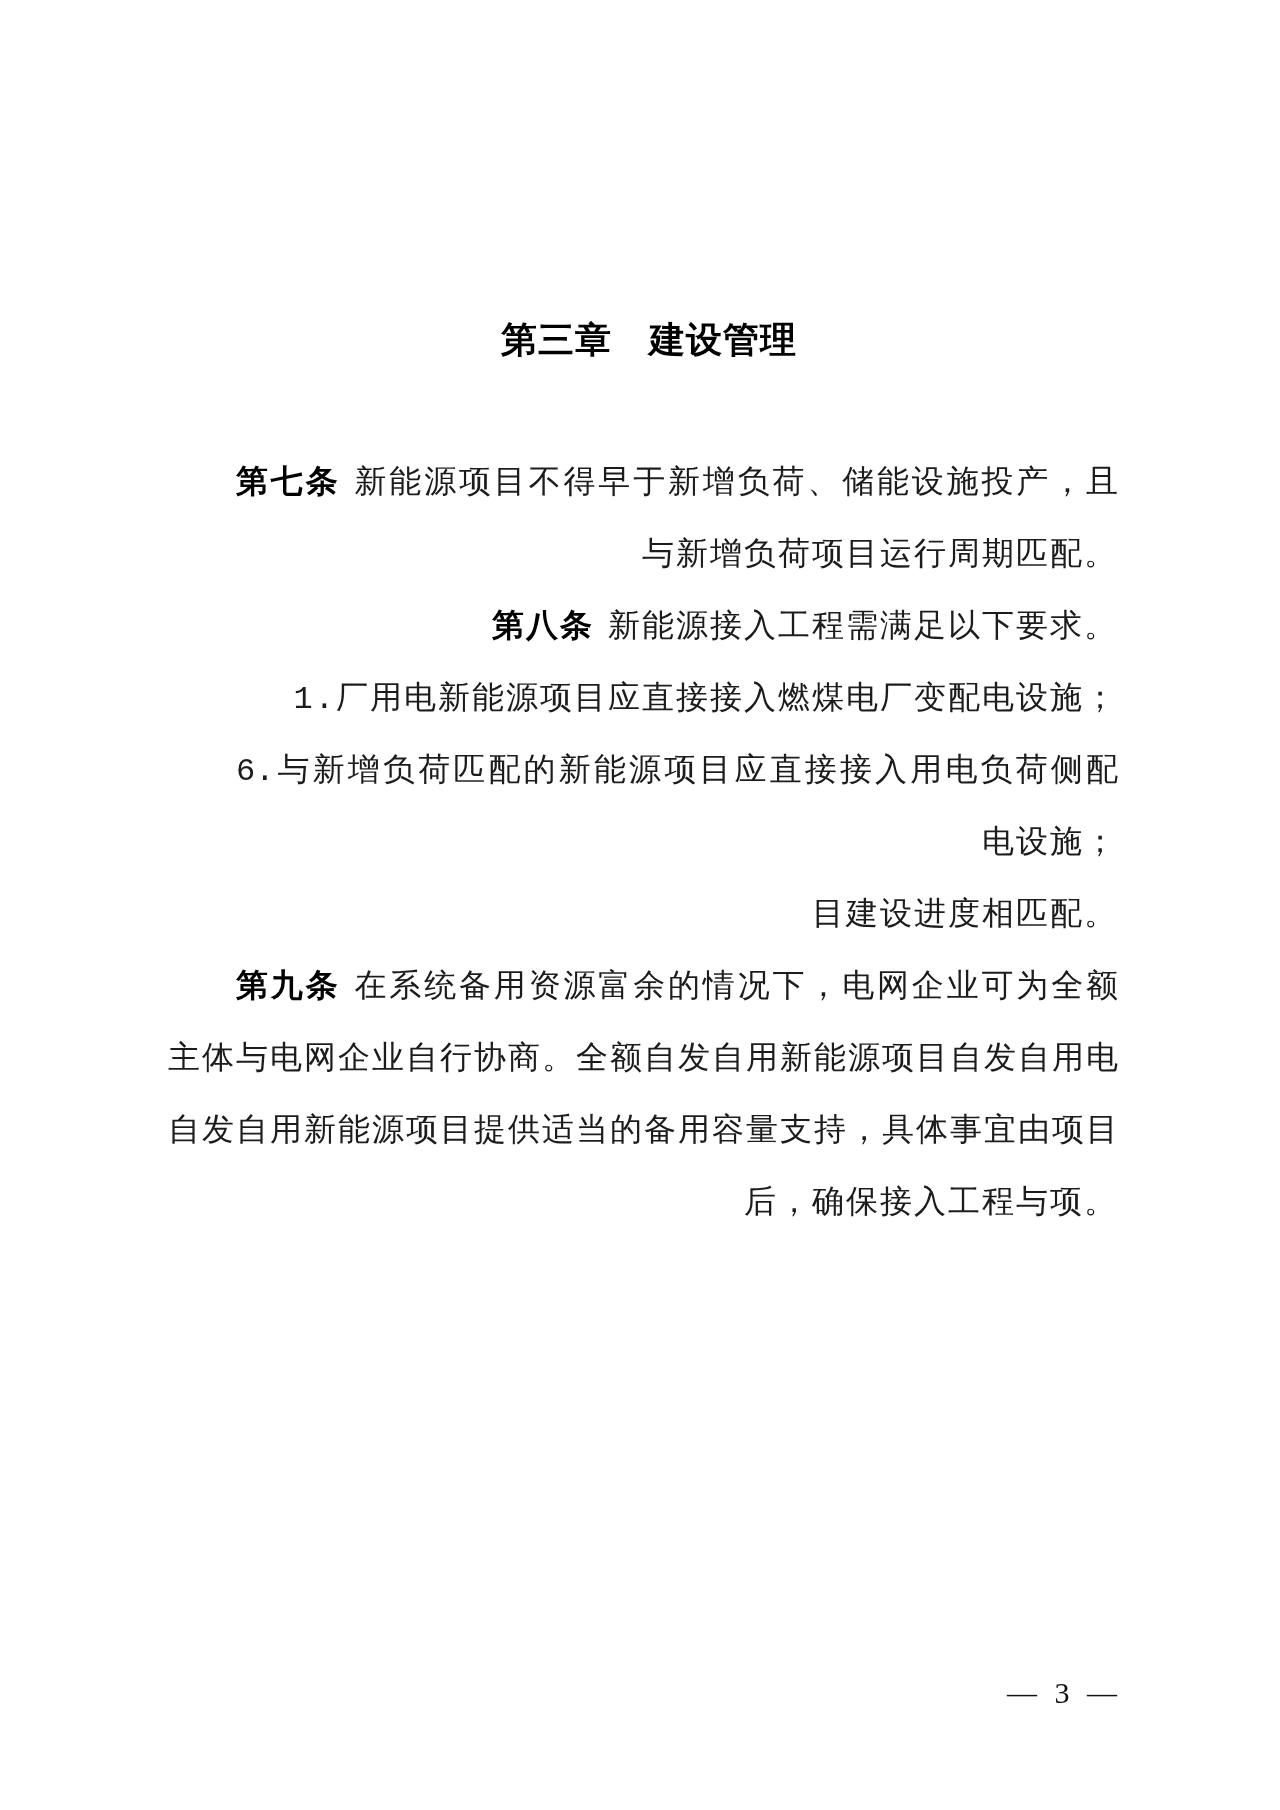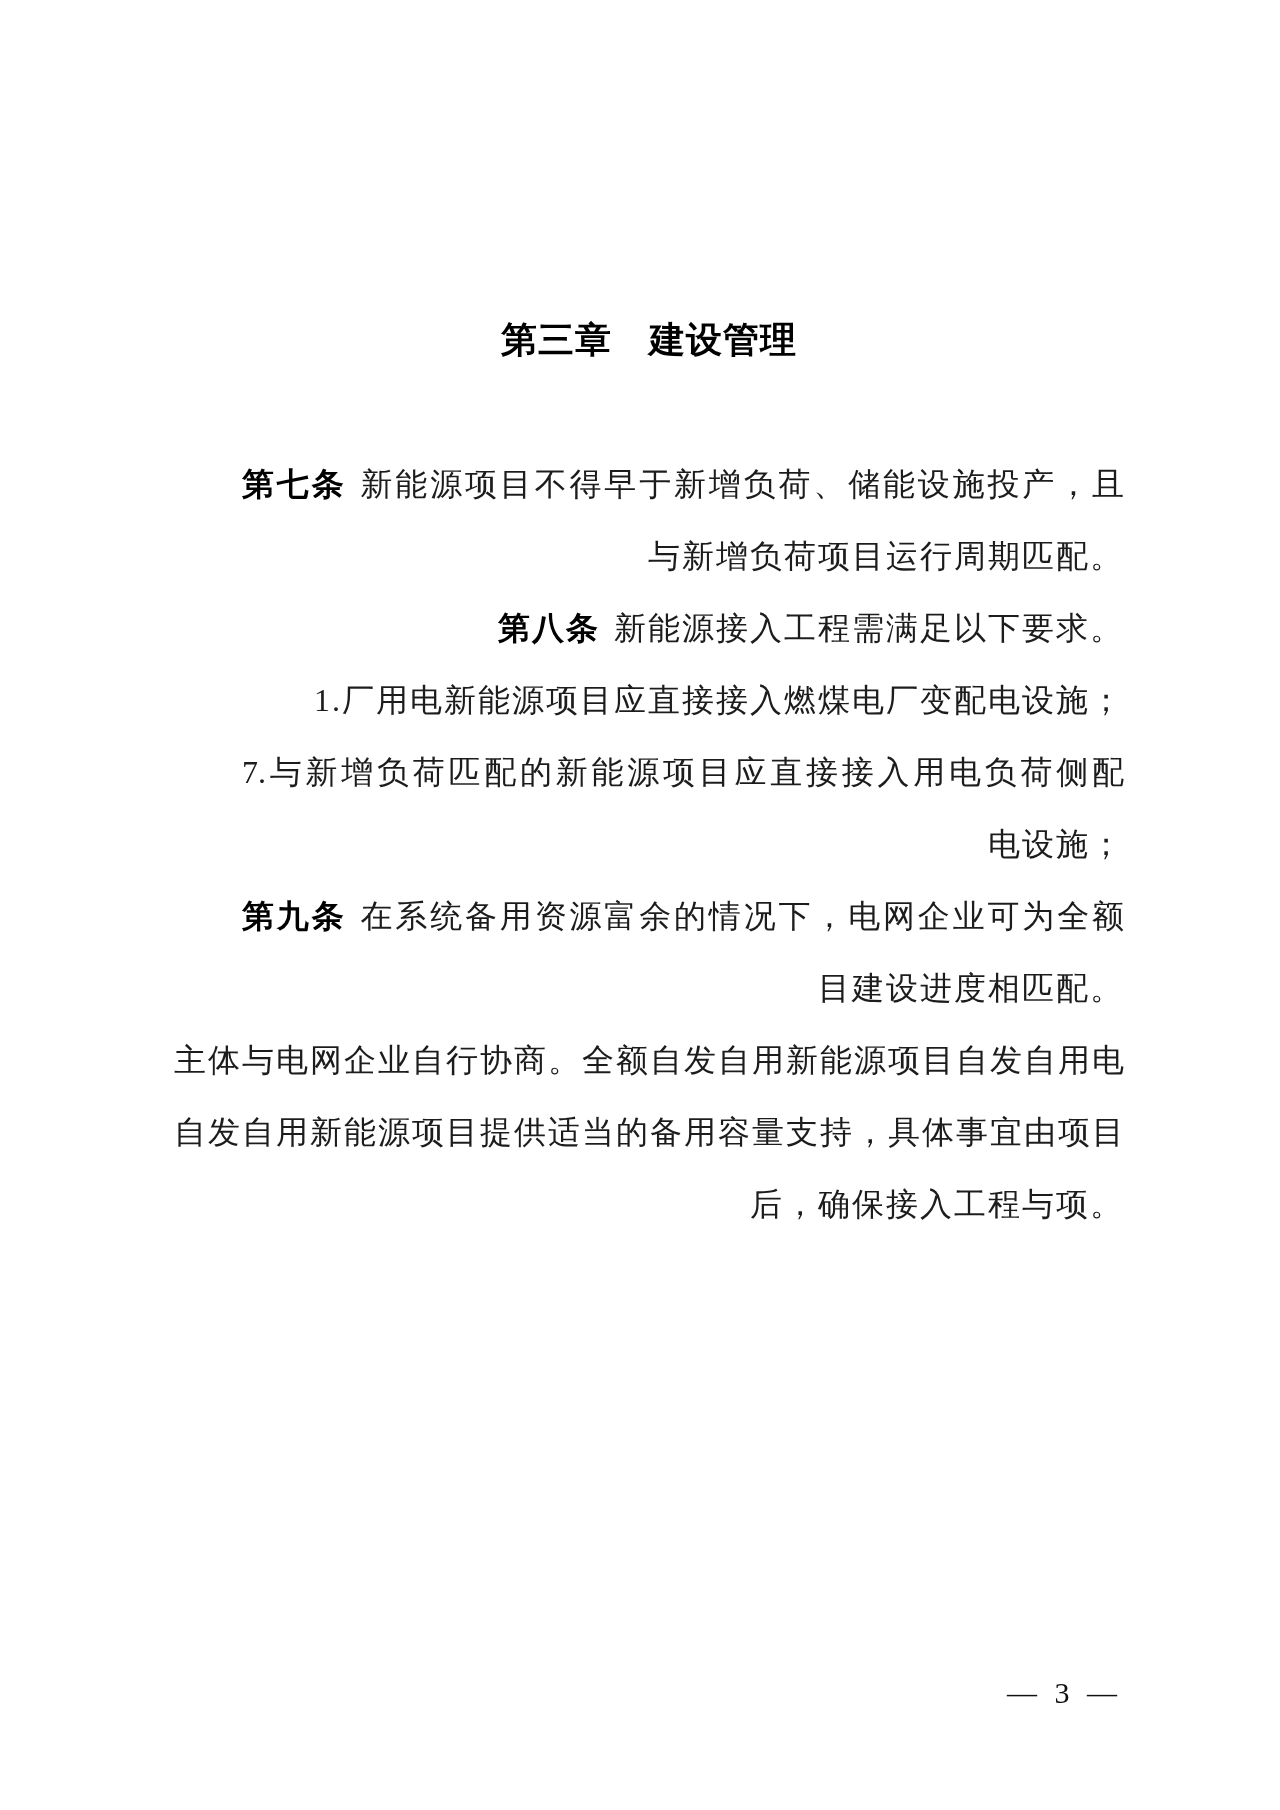--- a/index.html
+++ b/index.html
@@ -27,23 +27,23 @@
     line-height: 40px;
     color: #000000;
     letter-spacing: 1px;
   }
   #chapter3-heading { top: 320px; }
   #chapter4-heading { top: 1452px; }
 
   .body-text {
     position: absolute;
     top: 448px;
-    left: 174px;
+    left: 168px;
     width: 950px;
-    font-family: Liberation Serif, serif;
+    font-family: Liberation Mono, monospace;
     font-size: 32px;
     color: #1c1c1c;
   }
   .line {
     height: 72px;
     line-height: 72px;
     letter-spacing: 2px;
     text-align: right;
   }
   .line.indent { padding-left: 68px; }
@@ -74,24 +74,24 @@
 
 <div class="page">
 
   <h1 class="chapter-heading" id="chapter3-heading">第三章　建设管理</h1>
 
   <div class="body-text">
       <div class="line indent fill"><b class="lbl">第七条</b><span>新能源项目不得早于新增负荷、储能设施投产，且</span></div>
       <div class="line"><span>与新增负荷项目运行周期匹配。</span></div>
       <div class="line indent"><b class="lbl">第八条</b><span>新能源接入工程需满足以下要求。</span></div>
       <div class="line indent"><span>1.厂用电新能源项目应直接接入燃煤电厂变配电设施；</span></div>
-      <div class="line indent fill"><span>7.与新增负荷匹配的新能源项目应直接接入用电负荷侧配</span></div>
+      <div class="line indent fill"><span>6.与新增负荷匹配的新能源项目应直接接入用电负荷侧配</span></div>
       <div class="line"><span>电设施；</span></div>
+      <div class="line"><span>目建设进度相匹配。</span></div>
       <div class="line indent fill"><b class="lbl">第九条</b><span>在系统备用资源富余的情况下，电网企业可为全额</span></div>
-      <div class="line"><span>目建设进度相匹配。</span></div>
       <div class="line fill"><span>主体与电网企业自行协商。全额自发自用新能源项目自发自用电</span></div>
       <div class="line fill"><span>自发自用新能源项目提供适当的备用容量支持，具体事宜由项目</span></div>
       <div class="line"><span>后，确保接入工程与项。</span></div>
     </div>
 
 
   <div class="page-number">— 3 —</div>
 
 </div>
 

